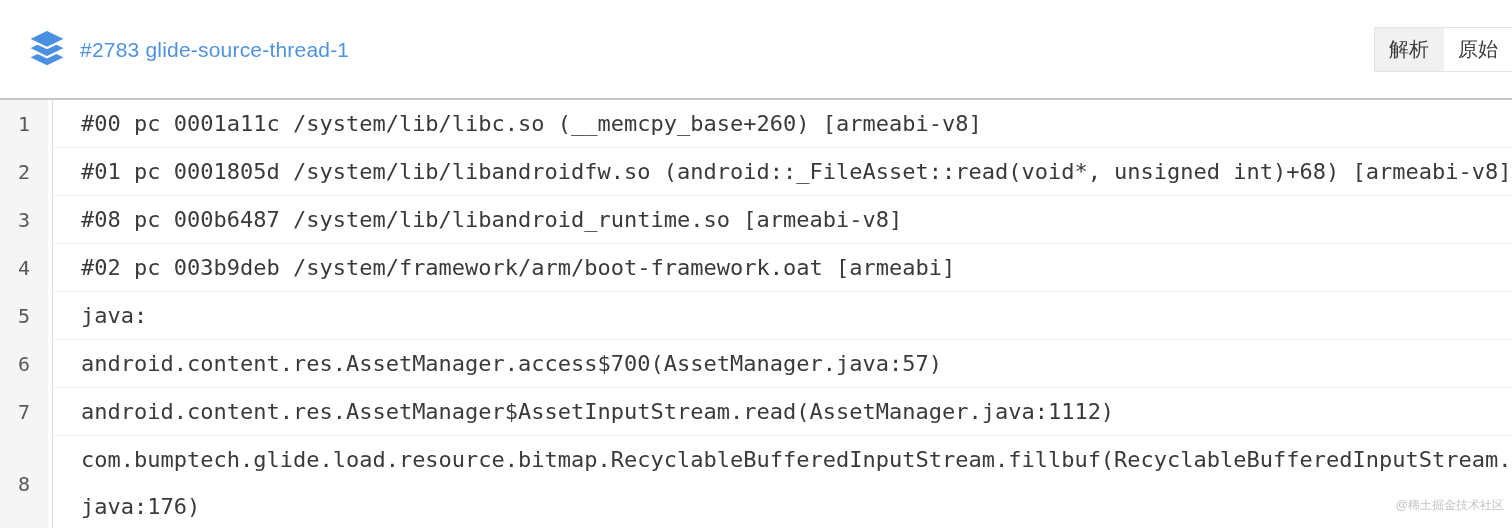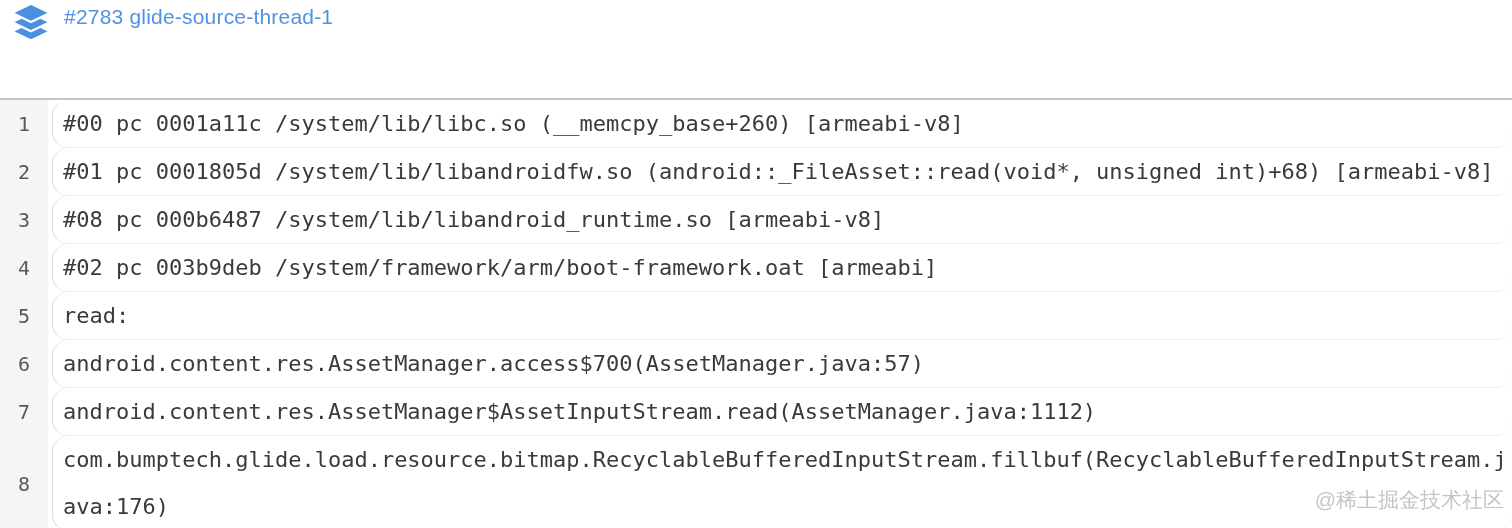--- a/index.html
+++ b/index.html
@@ -6,22 +6,22 @@
   html,body { margin:0; padding:0; }
   body {
     width:1512px; height:528px; overflow:hidden;
     background:#ffffff;
     font-family:"Liberation Sans", sans-serif;
     position:relative;
   }
 
   
   .header {
-    height:98px; display:flex; 
-    padding-left:10px; position:relative; background:#fff;
+    height:98px; display:flex; align-items:center;
+    padding-left:26px; position:relative; background:#fff;
   }
   .layers-icon { flex:none; width:42px; height:46px; display:flex; align-items:center; }
   .titles { margin-left:12px; display:flex; flex-direction:column; }
   .title-line {
     color:#4e92e4; font-size:21px; line-height:33px; font-weight:400;
     letter-spacing:0.2px;
   }
   .btn-group {
     position:absolute; right:0; top:27px; height:45px; display:flex;
     border:1px solid #e4e4e4; border-right:none; background:#fff;
@@ -40,48 +40,51 @@
   }
   .row { display:flex; align-items:stretch; min-height:47px; }
   .gutter {
     flex:none; width:48px; background:#f5f5f5;
     display:flex; align-items:center; justify-content:center;
     color:#595959; font-family:"DejaVu Sans Mono", monospace; font-size:20px;
   }
   .content {
     flex:1 1 auto; margin-left:4px; border-left:1px solid #dcdcdc;
     border-bottom:1px solid #efefef;
-    padding-left:10px;
+    padding-left:28px;
     display:flex; align-items:center;
     font-family:"DejaVu Sans Mono", monospace;
     font-size:22px; line-height:47px; color:#3a3a3a;
     white-space:pre-wrap; word-break:break-all;
     min-width:0;
-    border-radius:16px;
   }
 
   
   .watermark {
     position:absolute; right:8px; bottom:14px;
-    color:#c5c5c5; font-size:21px; pointer-events:none;
+    color:#c5c5c5; font-size:12px; pointer-events:none;
   }
 </style>
 </head>
 <body>
 
 <div class="header">
   <span class="layers-icon">
     <svg width="42" height="46" viewBox="0 0 24 26">
       <path d="M12 12.6 L23 17.8 L12 23 L1 17.8 Z" fill="#4a90e2" stroke="#ffffff" stroke-width="1.3"></path>
       <path d="M12 7.3 L23 12.5 L12 17.7 L1 12.5 Z" fill="#4a90e2" stroke="#ffffff" stroke-width="1.3"></path>
       <path d="M12 2 L23 7.2 L12 12.4 L1 7.2 Z" fill="#4a90e2" stroke="#ffffff" stroke-width="1.3"></path>
     </svg>
   </span>
   <div class="titles">
     <span class="title-line">#2783 glide-source-thread-1</span>
+  </div>
+  <div class="btn-group">
+    <button class="seg-btn active">解析</button>
+    <button class="seg-btn">原始</button>
   </div>
 </div>
 
 <div class="code" id="code-rows">
     <div class="row">
       <div class="gutter">1</div>
       <div class="content">#00 pc 0001a11c /system/lib/libc.so (__memcpy_base+260) [armeabi-v8]</div>
     </div>
     <div class="row">
       <div class="gutter">2</div>
@@ -90,21 +93,21 @@
     <div class="row">
       <div class="gutter">3</div>
       <div class="content">#08 pc 000b6487 /system/lib/libandroid_runtime.so [armeabi-v8]</div>
     </div>
     <div class="row">
       <div class="gutter">4</div>
       <div class="content">#02 pc 003b9deb /system/framework/arm/boot-framework.oat [armeabi]</div>
     </div>
     <div class="row">
       <div class="gutter">5</div>
-      <div class="content">read:</div>
+      <div class="content">java:</div>
     </div>
     <div class="row">
       <div class="gutter">6</div>
       <div class="content">android.content.res.AssetManager.access$700(AssetManager.java:57)</div>
     </div>
     <div class="row">
       <div class="gutter">7</div>
       <div class="content">android.content.res.AssetManager$AssetInputStream.read(AssetManager.java:1112)</div>
     </div>
     <div class="row">

